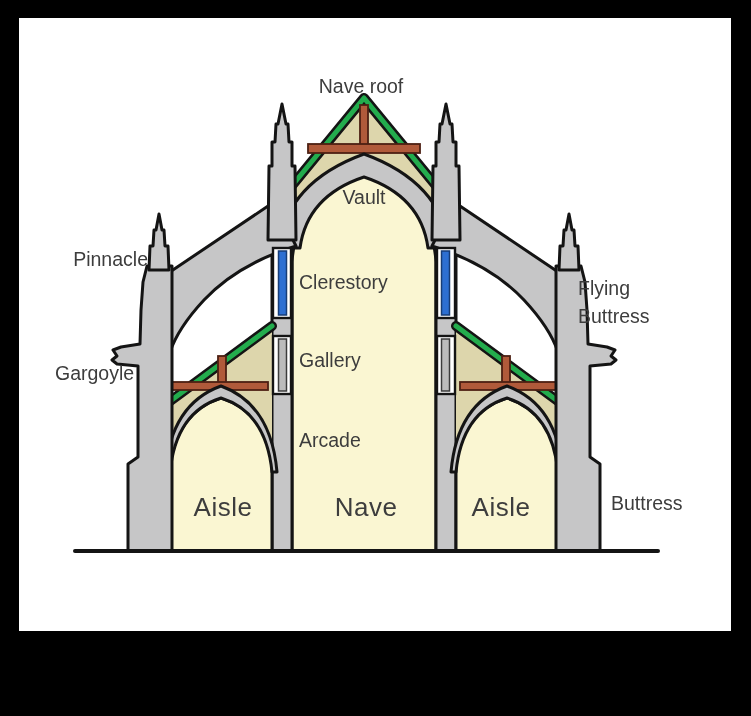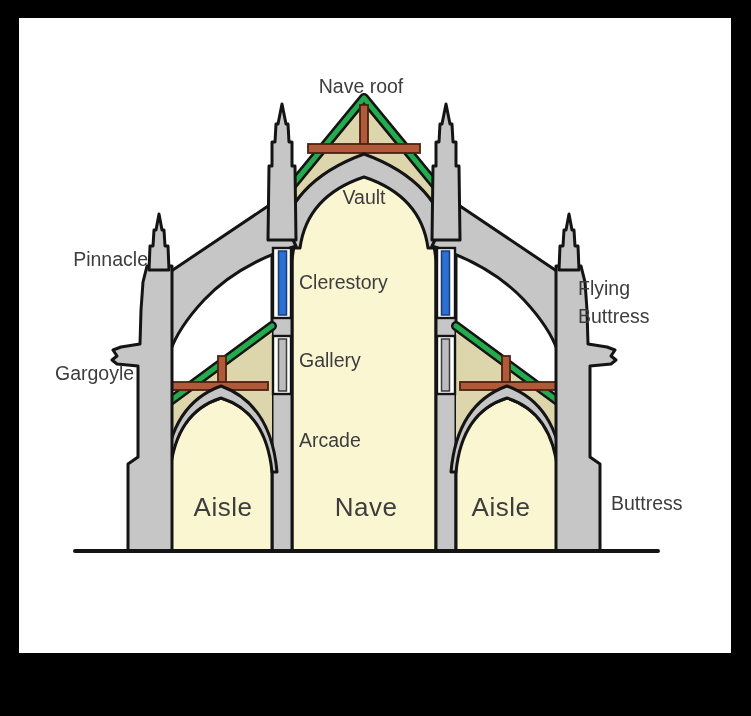--- a/index.html
+++ b/index.html
@@ -1,16 +1,16 @@
 <!DOCTYPE html>
 <html style="--frame: #000000; --background: #ffffff; --stone: #c6c6c7; --outline: #141414; --interior: #faf6d2; --roof: #ddd6ac; --green: #23ac4d; --timber: #b05a3a; --timberOutline: #4d2013; --windowBlue: #2d6fd2; --windowBlueDark: #173c76; --windowGray: #bcbcbc; --label: #3d3d3d;"><head>
 <meta charset="utf-8">
 <style>
   html,body{margin:0;padding:0;background:#000;}
-  .stage{position:relative;width:751px;height:716px;background:#fdba74;overflow:hidden;}
+  .stage{position:relative;width:751px;height:631px;background:#fdba74;overflow:hidden;}
   svg{display:block;}
   .stone{fill:var(--stone);stroke:var(--outline);stroke-width:3;stroke-linejoin:round;}
   .cream{fill:var(--interior);stroke:var(--outline);stroke-width:3;stroke-linejoin:round;}
   .tan{fill:var(--roof);stroke:none;}
   .green-under{fill:none;stroke:var(--outline);stroke-width:10;stroke-linejoin:round;stroke-linecap:round;}
   .green-over{fill:none;stroke:var(--green);stroke-width:5;stroke-linejoin:round;stroke-linecap:round;}
   .timber{fill:var(--timber);stroke:var(--timberOutline);stroke-width:1.8;}
   .winframe{fill:#ffffff;stroke:var(--outline);stroke-width:2.4;}
   .winblue{fill:var(--windowBlue);stroke:var(--windowBlueDark);stroke-width:1.5;}
   .wingray{fill:var(--windowGray);stroke:#3c3c3c;stroke-width:1.5;}

